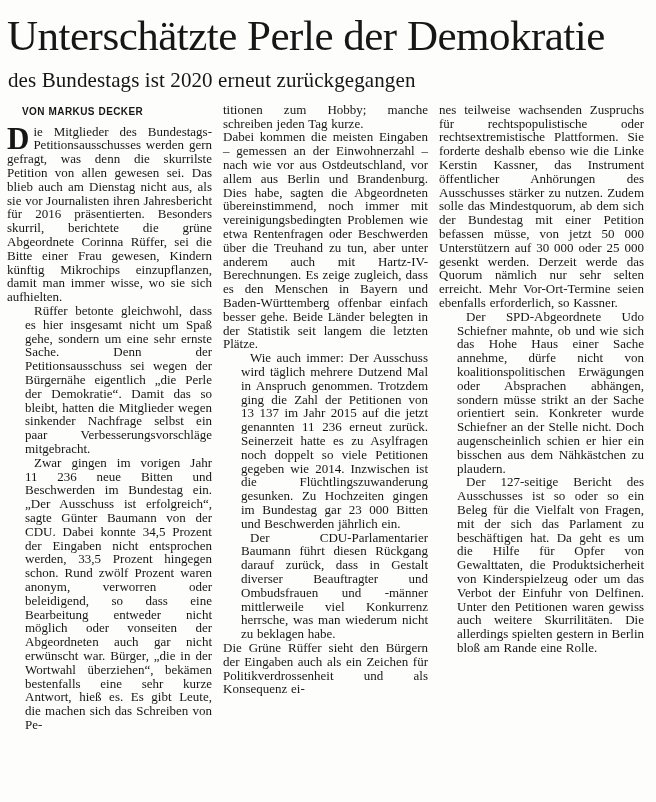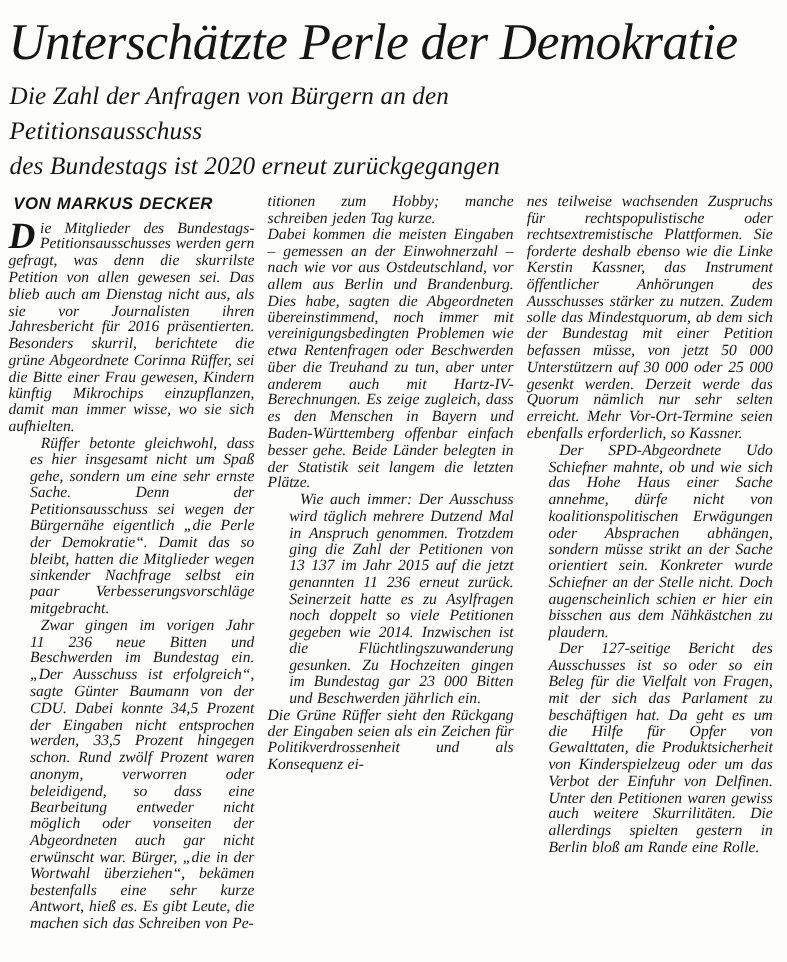--- a/index.html
+++ b/index.html
@@ -13,21 +13,20 @@
     overflow: hidden;
     font-family: "Liberation Serif", "DejaVu Serif", serif;
     color: #161616;
     -webkit-font-smoothing: antialiased;
   }
   .page {
     box-sizing: border-box;
     width: 528px;
     height: 802px;
     padding: 12px 7px 0 7px;
-    font-style: italic;
   }
   .headline {
     margin: 2px 0 8px 0;
     font-size: 43px;
     font-weight: 500;
     letter-spacing: -0.5px;
     line-height: 1.02;
     white-space: nowrap;
   }
   .subhead {
@@ -57,58 +56,58 @@
   }
   .column p {
     margin: 0;
   }
   .column p.indent {
     text-indent: 9px;
     margin-left: 18px;
   }
   .byline {
     font-family: "Liberation Sans", "DejaVu Sans", sans-serif;
-    font-size: 14px;
+    font-size: 10px;
     font-weight: bold;
     letter-spacing: 0.4px;
-    margin: 2px 0 6px 4px;
+    margin: 2px 0 6px 15px;
     text-align: left;
   }
   .dropcap {
     float: left;
     font-size: 31px;
     line-height: 25px;
     font-weight: bold;
     padding: 1px 4px 0 0;
   }
 </style>
 </head>
 <body>
 
 <div class="page">
 
   <h1 class="headline">Unterschätzte Perle der Demokratie</h1>
 
   <h2 class="subhead">
-    <span class="subline">Die Zahl der Anfragen von Bürgern an den Petitionsausschuss</span>
     <span class="subline">des Bundestags ist 2020 erneut zurückgegangen</span>
   </h2>
 
   <div class="columns">
     <div class="column">
       <div class="byline">VON MARKUS DECKER</div>
     <p><span class="dropcap">D</span>ie Mitglieder des Bundestags-Petitionsausschusses werden gern gefragt, was denn die skurrilste Petition von allen gewesen sei. Das blieb auch am Dienstag nicht aus, als sie vor Journalisten ihren Jahresbericht für 2016 präsentierten. Besonders skurril, berichtete die grüne Abgeordnete Corinna Rüffer, sei die Bitte einer Frau gewesen, Kindern künftig Mikrochips einzupflanzen, damit man immer wisse, wo sie sich aufhielten.</p>
         <p class="indent">Rüffer betonte gleichwohl, dass es hier insgesamt nicht um Spaß gehe, sondern um eine sehr ernste Sache. Denn der Petitionsausschuss sei wegen der Bürgernähe eigentlich „die Perle der Demokratie“. Damit das so bleibt, hatten die Mitglieder wegen sinkender Nachfrage selbst ein paar Verbesserungsvorschläge mitgebracht.</p>
         <p class="indent">Zwar gingen im vorigen Jahr 11&nbsp;236 neue Bitten und Beschwerden im Bundestag ein. „Der Ausschuss ist erfolgreich“, sagte Günter Baumann von der CDU. Dabei konnte 34,5 Prozent der Eingaben nicht entsprochen werden, 33,5 Prozent hingegen schon. Rund zwölf Prozent waren anonym, verworren oder beleidigend, so dass eine Bearbeitung entweder nicht möglich oder vonseiten der Abgeordneten auch gar nicht erwünscht war. Bürger, „die in der Wortwahl überziehen“, bekämen bestenfalls eine sehr kurze Antwort, hieß es. Es gibt Leute, die machen sich das Schreiben von Pe-</p>
       </div>
     <div class="column">
         <p>titionen zum Hobby; manche schreiben jeden Tag kurze.</p>
         <p>Dabei kommen die meisten Eingaben – gemessen an der Einwohnerzahl – nach wie vor aus Ostdeutschland, vor allem aus Berlin und Brandenburg. Dies habe, sagten die Abgeordneten übereinstimmend, noch immer mit vereinigungsbedingten Problemen wie etwa Rentenfragen oder Beschwerden über die Treuhand zu tun, aber unter anderem auch mit Hartz-IV-Berechnungen. Es zeige zugleich, dass es den Menschen in Bayern und Baden-Württemberg offenbar einfach besser gehe. Beide Länder belegten in der Statistik seit langem die letzten Plätze.</p>
         <p class="indent">Wie auch immer: Der Ausschuss wird täglich mehrere Dutzend Mal in Anspruch genommen. Trotzdem ging die Zahl der Petitionen von 13&nbsp;137 im Jahr 2015 auf die jetzt genannten 11&nbsp;236 erneut zurück. Seinerzeit hatte es zu Asylfragen noch doppelt so viele Petitionen gegeben wie 2014. Inzwischen ist die Flüchtlingszuwanderung gesunken. Zu Hochzeiten gingen im Bundestag gar 23&nbsp;000 Bitten und Beschwerden jährlich ein.</p>
-        <p>Die Grüne Rüffer sieht den Rückgang der Eingaben seien als ein Zeichen für Politikverdrossenheit und als Konsequenz ei-</p>
+        <p class="indent">Der CDU-Parlamentarier Baumann führt diesen Rückgang darauf zurück, dass in Gestalt diverser Beauftragter und Ombudsfrauen und -männer mittlerweile viel Konkurrenz herrsche, was man wiederum nicht zu beklagen habe.</p>
+        <p>Die Grüne Rüffer sieht den Bürgern der Eingaben auch als ein Zeichen für Politikverdrossenheit und als Konsequenz ei-</p>
       </div>
     <div class="column">
         <p>nes teilweise wachsenden Zuspruchs für rechtspopulistische oder rechtsextremistische Plattformen. Sie forderte deshalb ebenso wie die Linke Kerstin Kassner, das Instrument öffentlicher Anhörungen des Ausschusses stärker zu nutzen. Zudem solle das Mindestquorum, ab dem sich der Bundestag mit einer Petition befassen müsse, von jetzt 50&nbsp;000 Unterstützern auf 30&nbsp;000 oder 25&nbsp;000 gesenkt werden. Derzeit werde das Quorum nämlich nur sehr selten erreicht. Mehr Vor-Ort-Termine seien ebenfalls erforderlich, so Kassner.</p>
         <p class="indent">Der SPD-Abgeordnete Udo Schiefner mahnte, ob und wie sich das Hohe Haus einer Sache annehme, dürfe nicht von koalitionspolitischen Erwägungen oder Absprachen abhängen, sondern müsse strikt an der Sache orientiert sein. Konkreter wurde Schiefner an der Stelle nicht. Doch augenscheinlich schien er hier ein bisschen aus dem Nähkästchen zu plaudern.</p>
         <p class="indent">Der 127-seitige Bericht des Ausschusses ist so oder so ein Beleg für die Vielfalt von Fragen, mit der sich das Parlament zu beschäftigen hat. Da geht es um die Hilfe für Opfer von Gewalttaten, die Produktsicherheit von Kinderspielzeug oder um das Verbot der Einfuhr von Delfinen. Unter den Petitionen waren gewiss auch weitere Skurrilitäten. Die allerdings spielten gestern in Berlin bloß am Rande eine Rolle.</p>
       </div>
   </div>
 
 </div>
 

